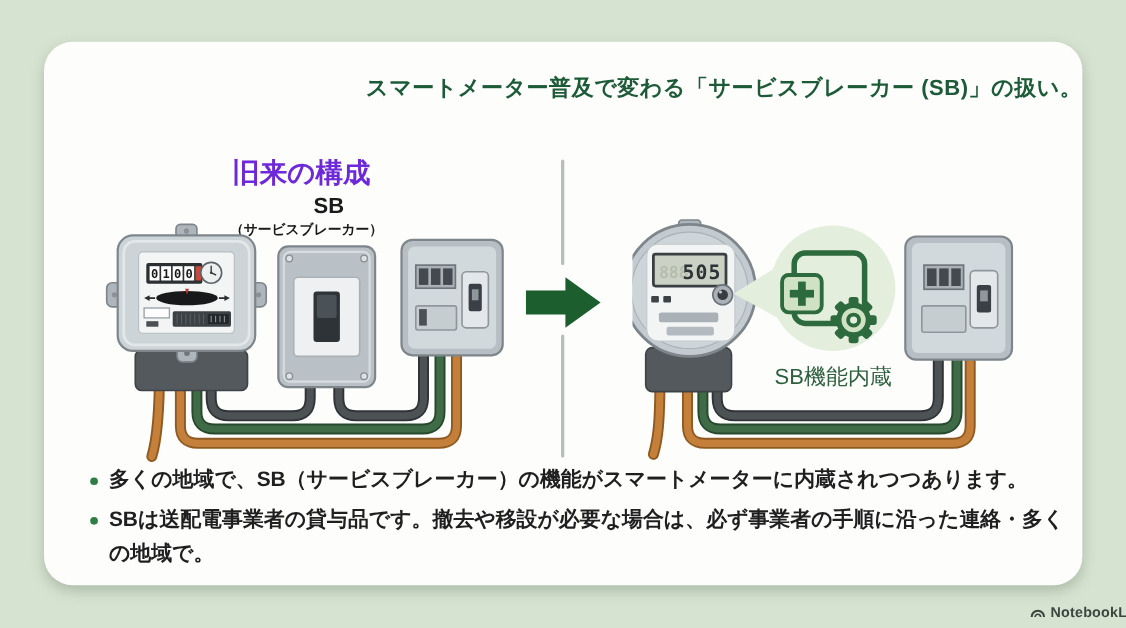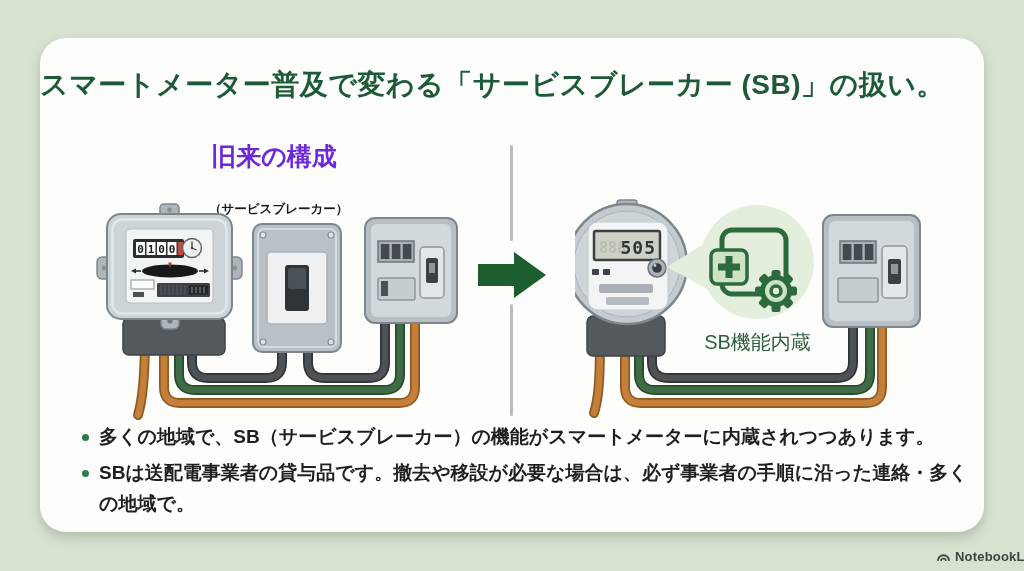--- a/index.html
+++ b/index.html
@@ -9,22 +9,22 @@
     font-family:"Liberation Sans","DejaVu Sans",sans-serif;
     position:relative;
   }
   .slide {
     position:absolute; left:40px; top:38px; width:944px; height:494px;
     background:#fdfdfc; border-radius:26px;
     box-shadow:0 5px 12px rgba(95,115,95,.35);
   }
   .abs { position:absolute; }
   .title {
-    left:0; top:28px; width:100%; text-align:left;
-    font-size:28px; font-weight:800; color:#1d5b38; letter-spacing:.5px;
+    left:0; top:28px; width:100%; text-align:right;
+    font-size:20px; font-weight:800; color:#1d5b38; letter-spacing:.5px;
   }
   .col-heading {
     top:102px; width:250px; text-align:center;
     font-size:25px; font-weight:800; color:#6d28d9;
   }
   .heading-old { left:109px; }
   .heading-new { left:554px; }
   .sb-label {
     left:189px; top:139px; width:140px; text-align:center;
     font-size:20px; font-weight:800; color:#1a1a1a; line-height:1.1;
@@ -64,20 +64,21 @@
 </style>
 </head>
 <body>
 
 <div class="slide">
 
   <div class="abs title">スマートメーター普及で変わる「サービスブレーカー (SB)」の扱い。</div>
 
   <div class="abs col-heading heading-old">旧来の構成</div>
 
+  <div class="abs sb-label">SB</div>
   <div class="abs sb-sublabel">（サービスブレーカー）</div>
 
   <div class="abs divider-dash dash-1"></div>
   <div class="abs divider-dash dash-2"></div>
 
   <svg class="abs arrow-wrap" viewBox="0 0 110 50">
     <polygon points="0,14 36,14 36,2 68,25 36,48 36,36 0,36" fill="#1c5e2d"></polygon>
   </svg>
 
   <svg class="abs illu illu-left" viewBox="90 200 420 270">

